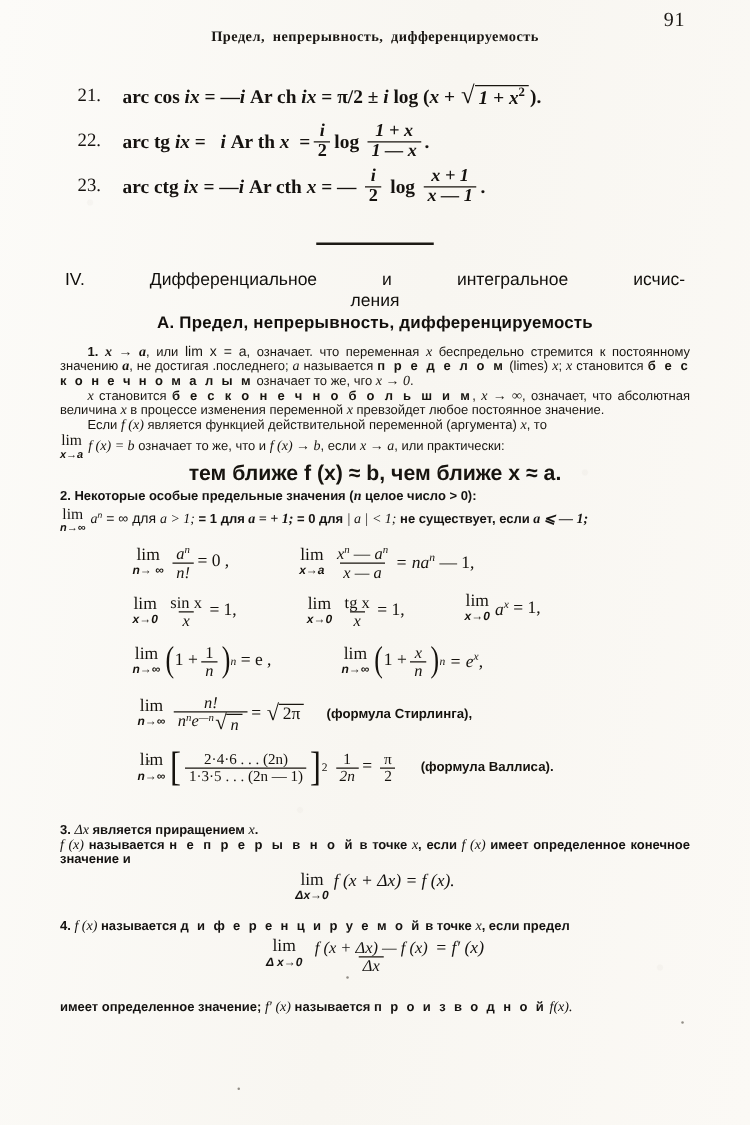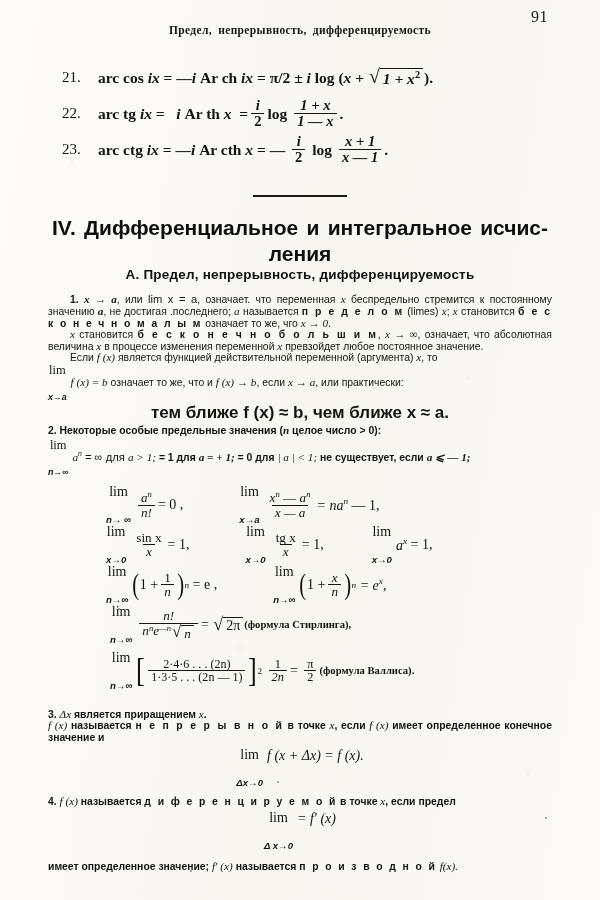--- a/index.html
+++ b/index.html
@@ -114,22 +114,22 @@
     display: inline-block;
     width: 94px;
     height: 0;
     border-top: 2px solid #1d1a15;
   }
 
   
   .chapter {
     margin-top: 14px;
     font-family: "Liberation Sans", sans-serif;
-    font-weight: 700;
-    font-size: 21px;
+    font-weight: 400;
+    font-size: 14px;
     color: #100e0b;
     line-height: 1.26;
     padding: 0 4px;
   }
   .chapter .l1 {
     display: block;
     text-align: justify;
     text-align-last: justify;
     word-spacing: 2px;
   }
@@ -185,21 +185,21 @@
   .limop .lim-main {
     font-family: "Liberation Serif", serif;
     font-style: normal;
     font-size: 14px;
   }
   .limop .lim-sub {
     font-size: 9.6px;
     font-weight: 700;
     font-style: italic;
     font-family: "Liberation Sans", sans-serif;
-    margin-top: 16px;
+    margin-top: 0;
     white-space: nowrap;
   }
   .limop.inline-lim .lim-main { font-size: 12.5px; }
   .limop.inline-lim .lim-sub { font-size: 8.8px; }
 
   
   .mathblock { margin-top: 8px; }
   .mathrow {
     display: flex;
     align-items: flex-start;
@@ -213,24 +213,24 @@
     align-items: center;
     white-space: nowrap;
   }
   .cell.c1 { margin-left: 58px; }
   .cell.c2 { margin-left: 56px; }
   .cell.c3 { margin-left: 48px; }
   .mathrow.single { justify-content: flex-start; }
   .mathrow.single .cell { margin-left: 62px; }
 
   .note {
-    font-family: Liberation Serif, serif;
+    font-family: Liberation Sans, sans-serif;
     font-size: 10.6px;
     font-weight: 700;
-    margin-left: 0;
+    margin-left: 17px;
     align-self: center;
   }
 
   .bigparen {
     font-size: 2.05em;
     line-height: .62;
     font-weight: 300;
     display: inline-block;
     transform: scaleX(.72);
     margin: 0 -1px;
@@ -535,20 +535,24 @@
       <span class="bld">4.</span>
       <span class="serif-it">f (x)</span><span class="bld"> называется </span><span class="sp bld">д и ф е р е н ц и р у е м о й</span><span class="bld"> в точке </span><span class="serif-it">x</span><span class="bld">, если предел</span>
     </p>
   </div>
 
   <div class="eq-center" style="min-height:40px;">
     <span class="limop">
         <span class="lim-main">lim</span>
         <span class="lim-sub">Δ x→0</span>
       </span>
+    <span class="frac">
+      <span class="num"><i class="m">f (x + Δx) — f (x)</i></span>
+      <span class="den"><i class="m">Δx</i></span>
+    </span>
     <span class="mi">= f′ (x)</span>
   </div>
 
   <div class="lastline">
     <span class="bld">имеет определенное значение; </span><span class="serif-it">f′ (x)</span><span class="bld"> называется </span><span class="sp bld">п р о и з в о д н о й</span><span class="serif-it"> f(x).</span>
   </div>
 
   <span class="speck" style="left:118px;top:608px;"></span>
   <span class="speck" style="left:277px;top:781px;"></span>
   <span class="speck" style="left:190px;top:870px;"></span>

